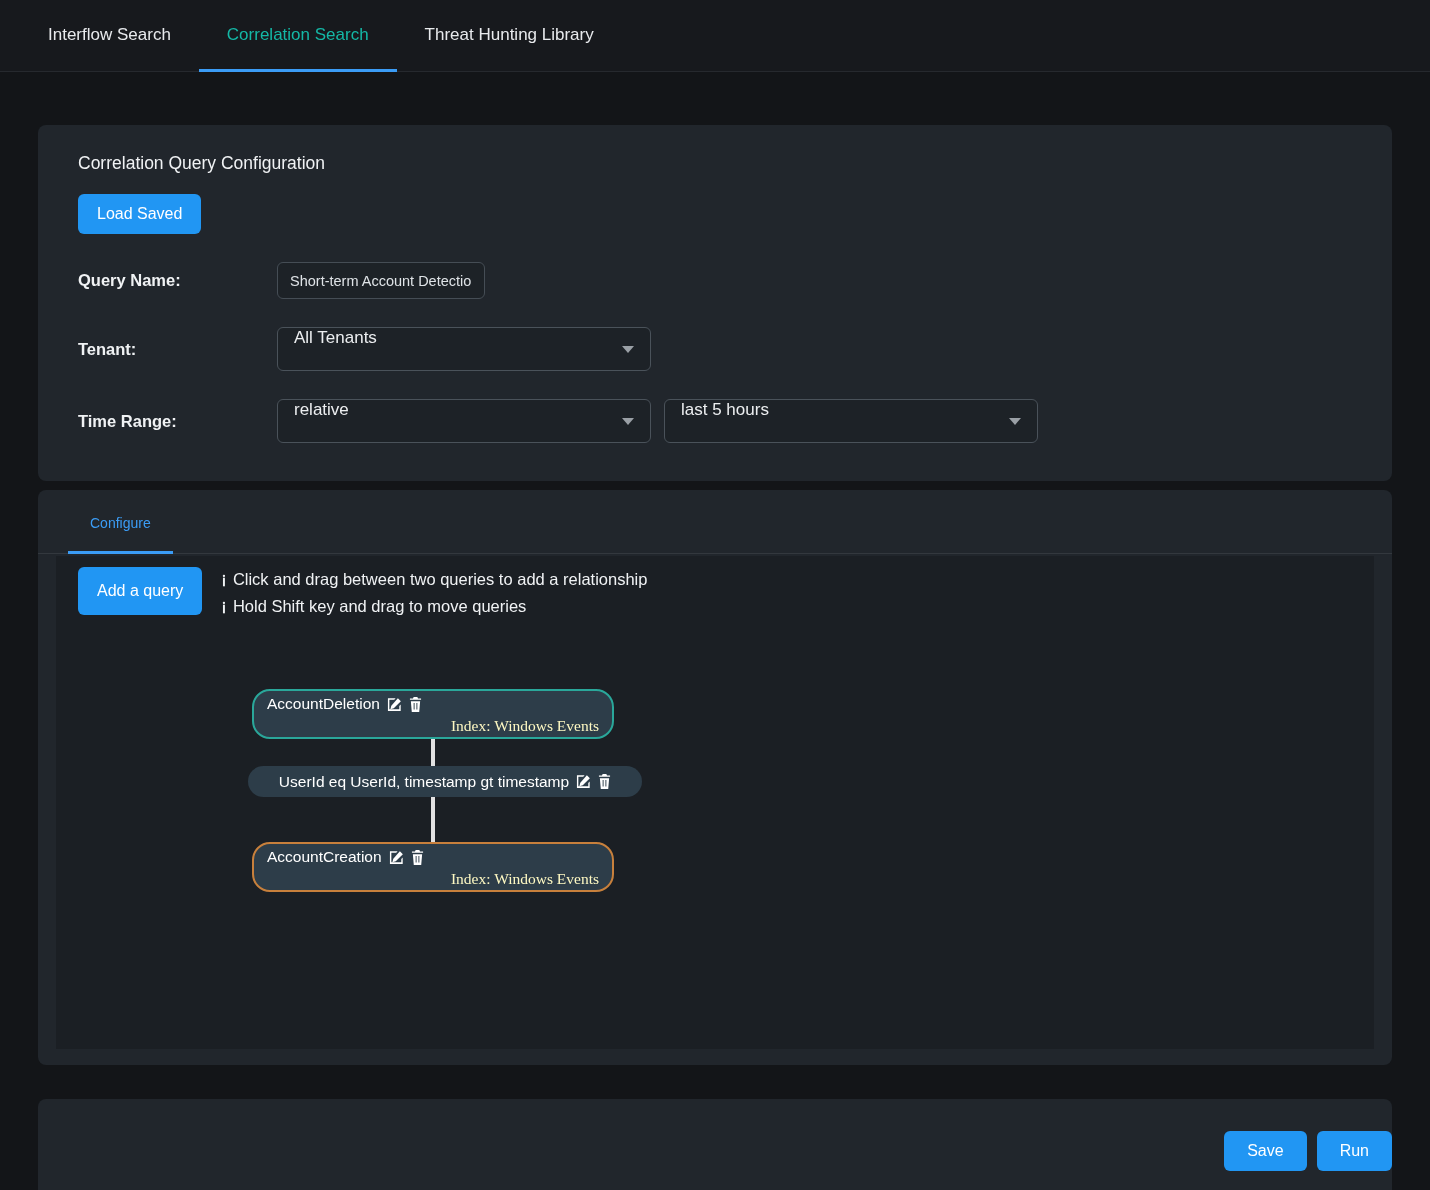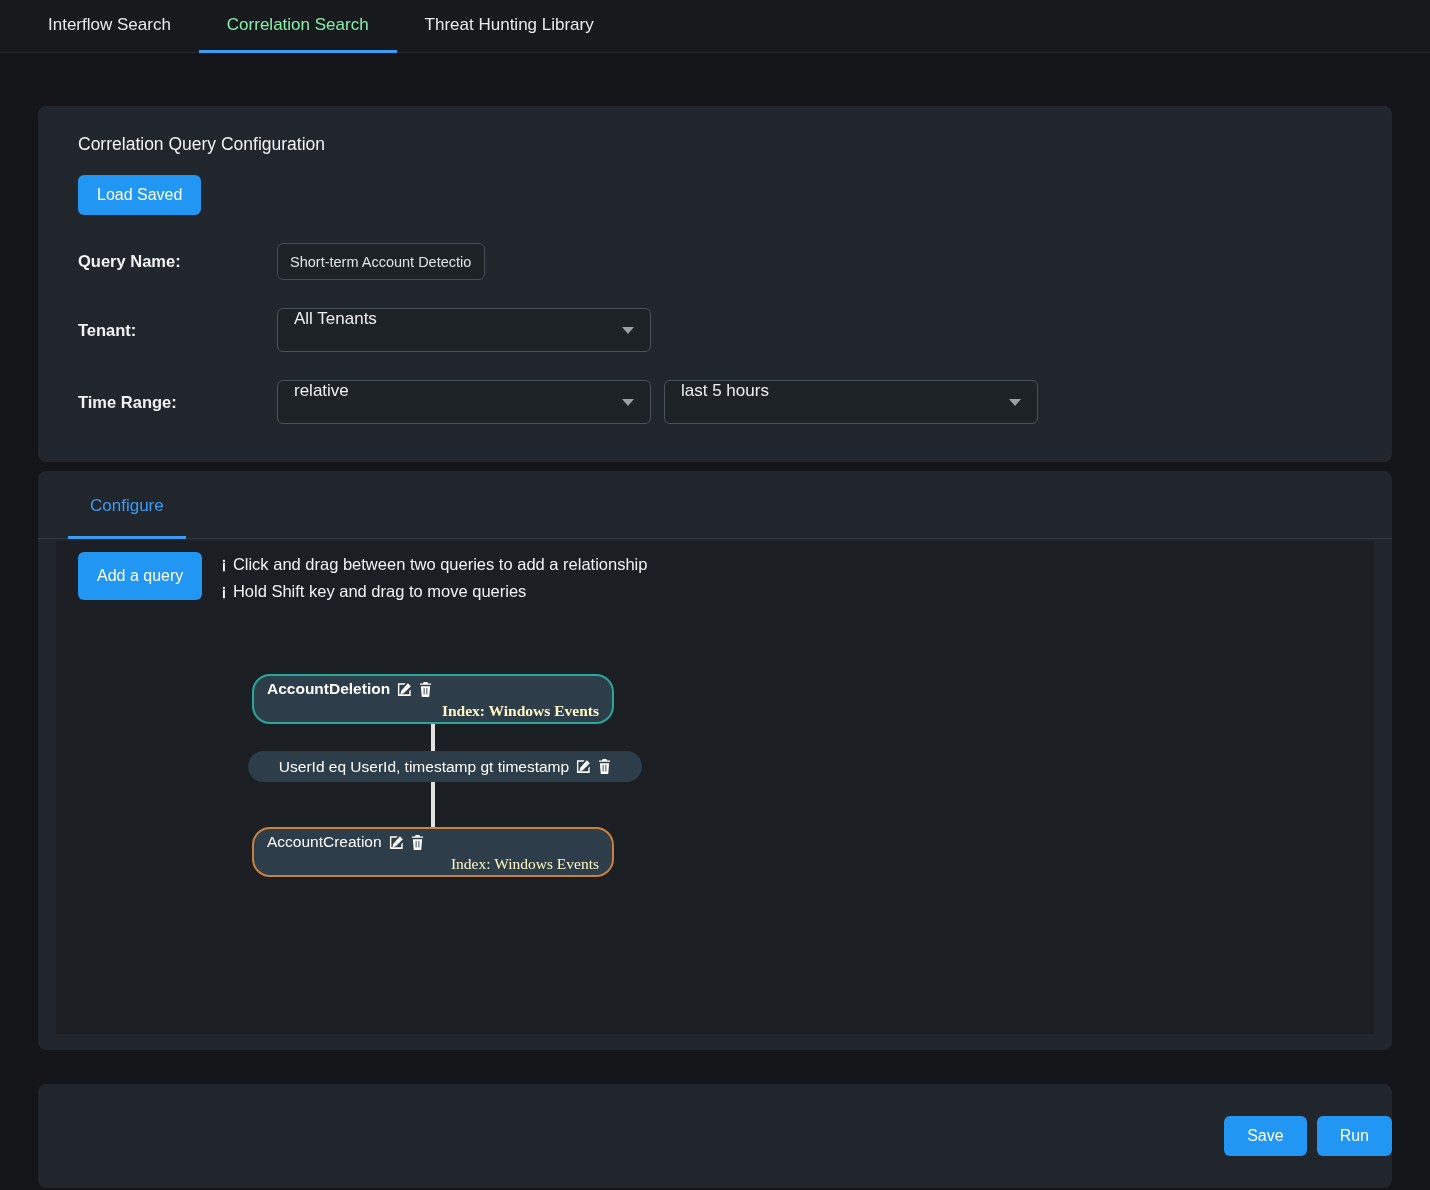--- a/index.html
+++ b/index.html
@@ -8,32 +8,32 @@
     width:1430px; height:1190px;
     background:#131518;
     color:#e8eaed;
     font-family:"Liberation Sans", sans-serif;
     font-size:16px;
     overflow:hidden;
   }
 
   
   .topbar {
-    height:53px; background:#17191d;
+    height:72px; background:#17191d;
     border-bottom:1px solid #26292e;
     display:flex; align-items:stretch;
     padding-left:20px;
   }
   .tab {
     display:flex; align-items:center;
     padding:0 28px; font-size:17px; color:#e8eaed;
     cursor:pointer; border-bottom:3px solid transparent;
     margin-bottom:-1px;
   }
-  .tab.active { color:#86efac; border-bottom-color:#3b9cf5; }
+  .tab.active { color:#14b8a6; border-bottom-color:#3b9cf5; }
 
   
   .panel {
     background:#21262c; border-radius:8px;
     margin:0 38px;
   }
   .panel-config { margin-top:53px; padding:28px 40px 38px 40px; }
 
   .panel-title { font-size:17.5px; color:#f0f2f4; }
 
@@ -76,21 +76,21 @@
   .select + .select { margin-left:13px; }
 
   
   .panel-configure { margin-top:9px; padding:0 0 16px 0; }
   .configure-tabrow {
     display:flex; border-bottom:1px solid #33383e;
     padding-left:30px;
   }
   .configure-tab {
     padding:25px 22px 20px 22px;
-    color:#3b9cf5; font-size:17px; cursor:pointer;
+    color:#3b9cf5; font-size:14px; cursor:pointer;
     border-bottom:3px solid #3b9cf5; margin-bottom:-1px;
   }
 
   .canvas {
     margin:2px 18px 0 18px;
     background:#1b1f24;
     height:493px;
     position:relative;
   }
   .add-query {
@@ -114,21 +114,21 @@
     background:#2d3d49; border:2px solid; border-radius:18px;
     z-index:2; padding:4px 13px 3px 13px;
     display:flex; flex-direction:column; justify-content:space-between;
   }
   .gnode-top { display:flex; align-items:center; gap:7px; font-size:15.5px; color:#fff; }
   .gnode-index {
     align-self:flex-end;
     font-family:"Liberation Serif", serif;
     font-size:15.5px; color:#fef9c3; line-height:17px;
   }
-  .node-1 { left:196px; top:133px;font-weight:bold; }
+  .node-1 { left:196px; top:133px; }
   .node-2 { left:196px; top:286px; }
 
   .rel-pill {
     position:absolute; left:192px; top:210px;
     width:394px; height:31px;
     background:#2d3d49; border-radius:16px;
     display:flex; align-items:center; justify-content:center; gap:7px;
     font-size:15.5px; color:#fff; z-index:3;
   }
 

